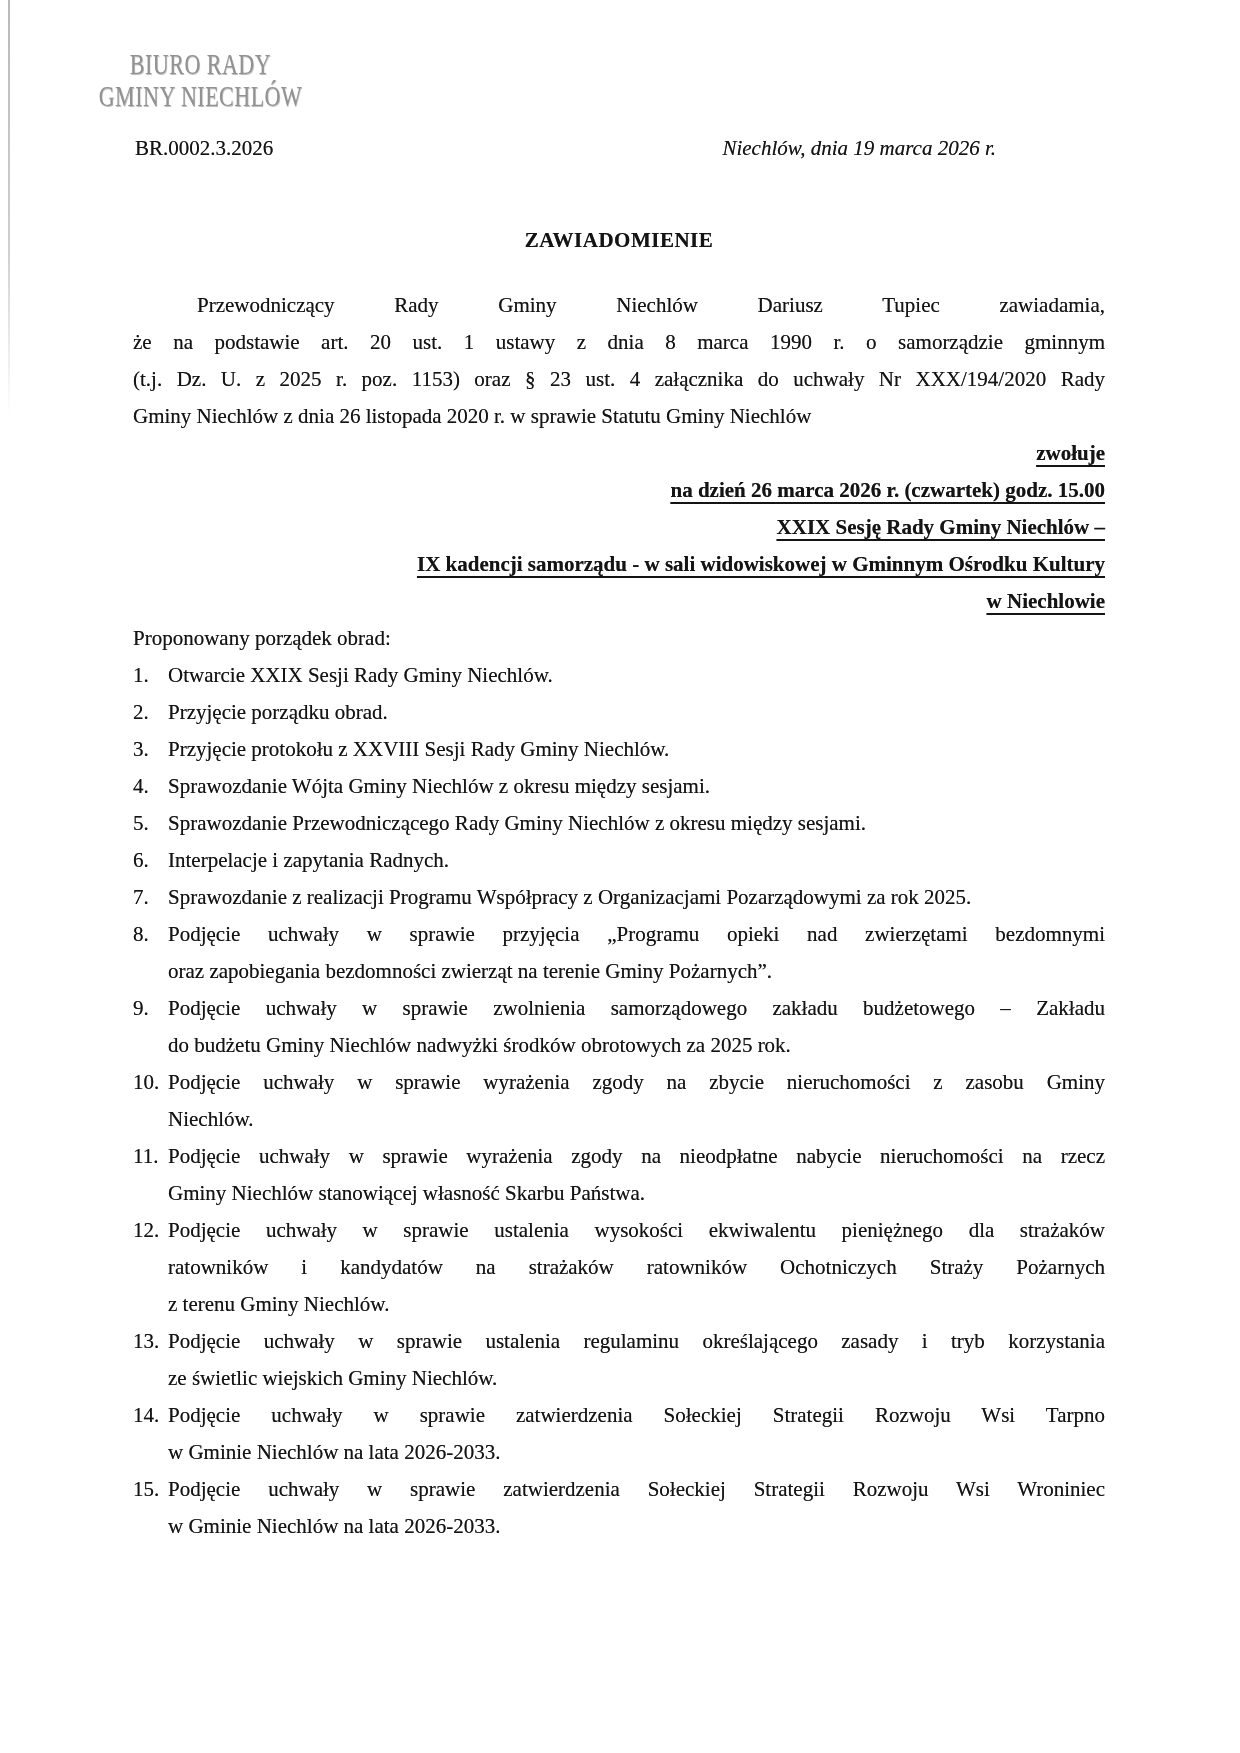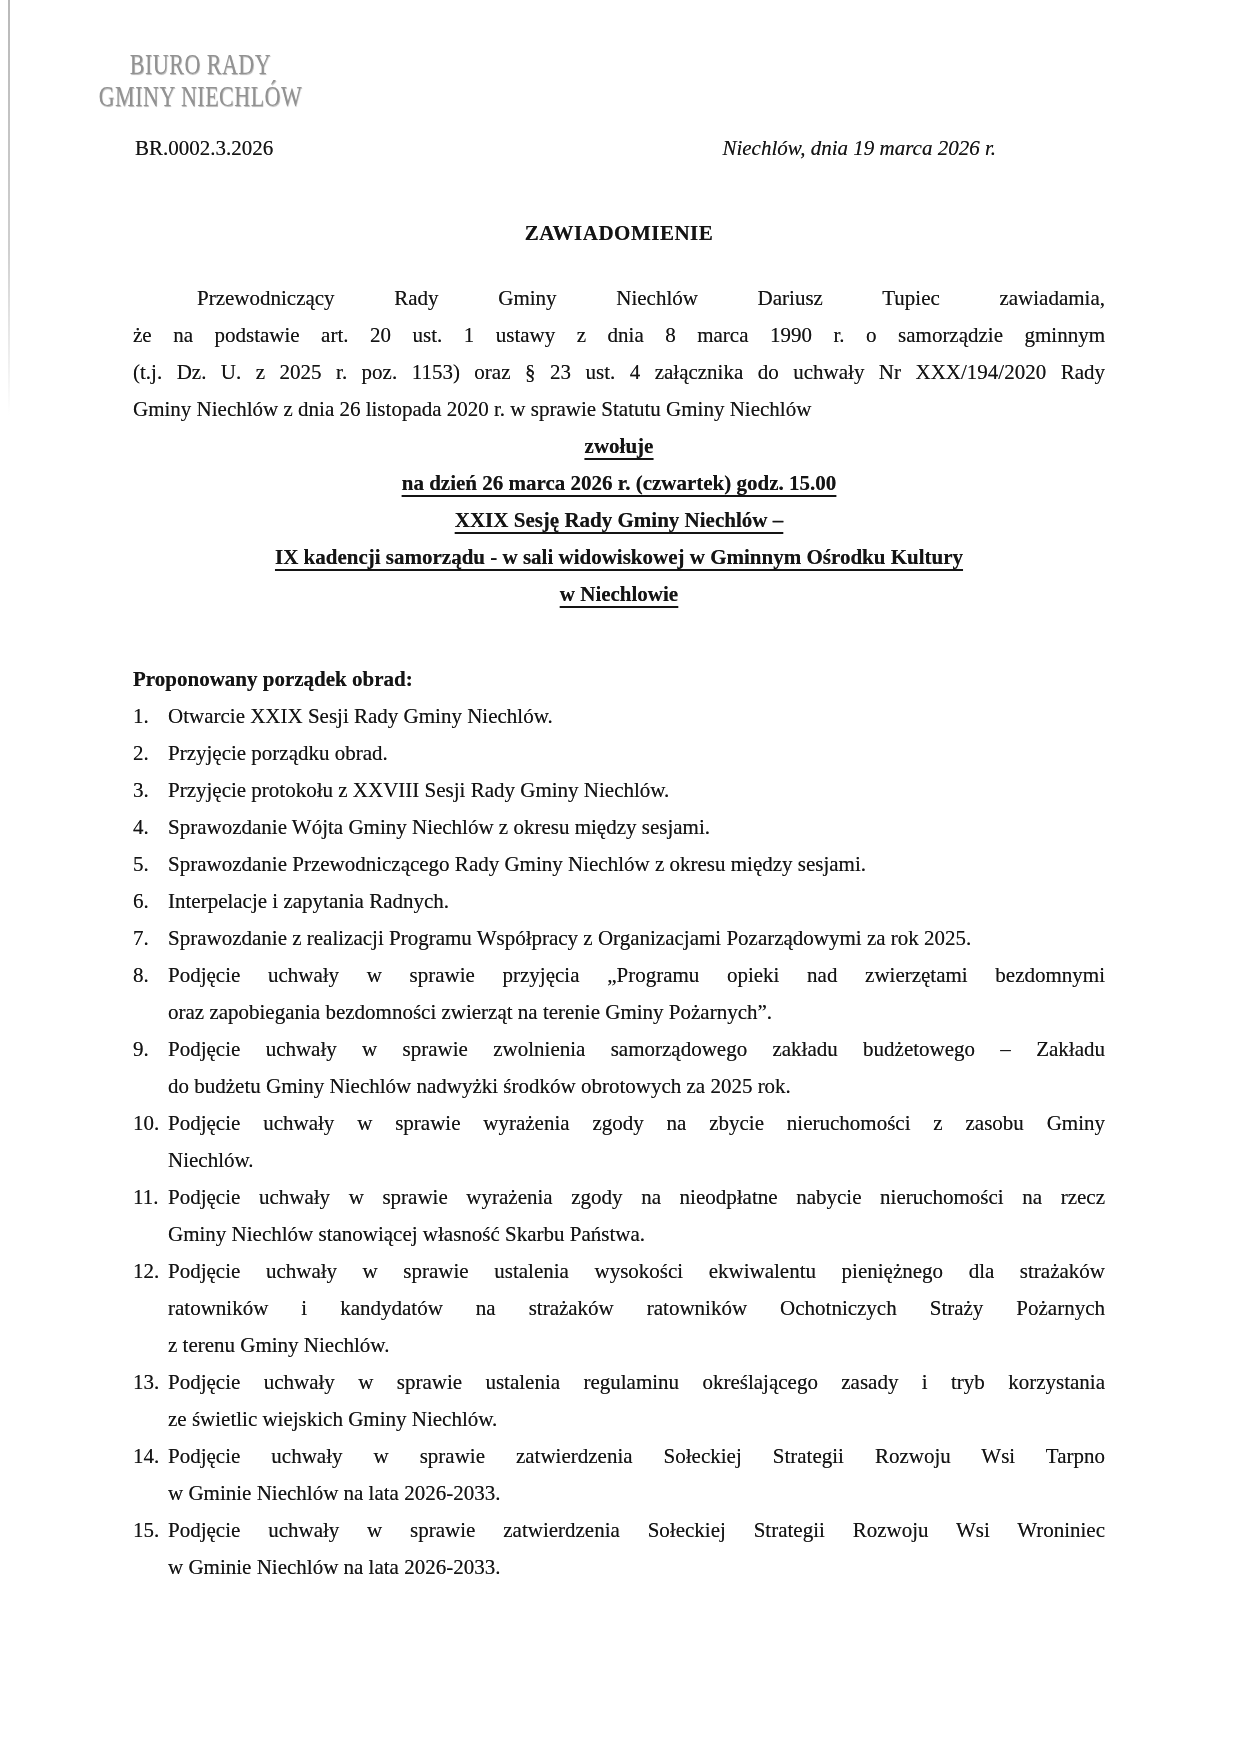--- a/index.html
+++ b/index.html
@@ -37,34 +37,34 @@
   .refnum{position:absolute;left:135px;}
   .dateline{position:absolute;right:244px;font-style:italic;}
 
   
   .main{
     position:absolute;top:215px;left:133px;width:972px;
     font-size:21px;line-height:37px;
   }
   .doc-title{
     text-align:center;font-weight:bold;letter-spacing:0.5px;
-    height:37px;margin-bottom:28px;
+    height:37px;margin-bottom:28px;margin-top:7px;
   }
   .line{height:37px;}
   .stretch{text-align:justify;text-align-last:justify;}
   .first-indent{text-indent:64px;}
   .conv{
-    text-align:center;font-weight:bold;height:37px;
+    text-align:right;font-weight:bold;height:37px;
   }
   .conv .u{
     text-decoration:underline;
     text-decoration-thickness:2px;
     text-underline-offset:5px;
   }
-  .agenda-heading{font-weight:bold;height:37px;margin-top:48px;}
+  .agenda-heading{font-weight:normal;height:37px;}
   .item{display:flex;}
   .num{width:35px;flex:none;}
   .itext{flex:1;min-width:0;}
 </style>
 </head>
 <body>
 
 <div class="page">
   <div class="scan-edge"></div>
 

